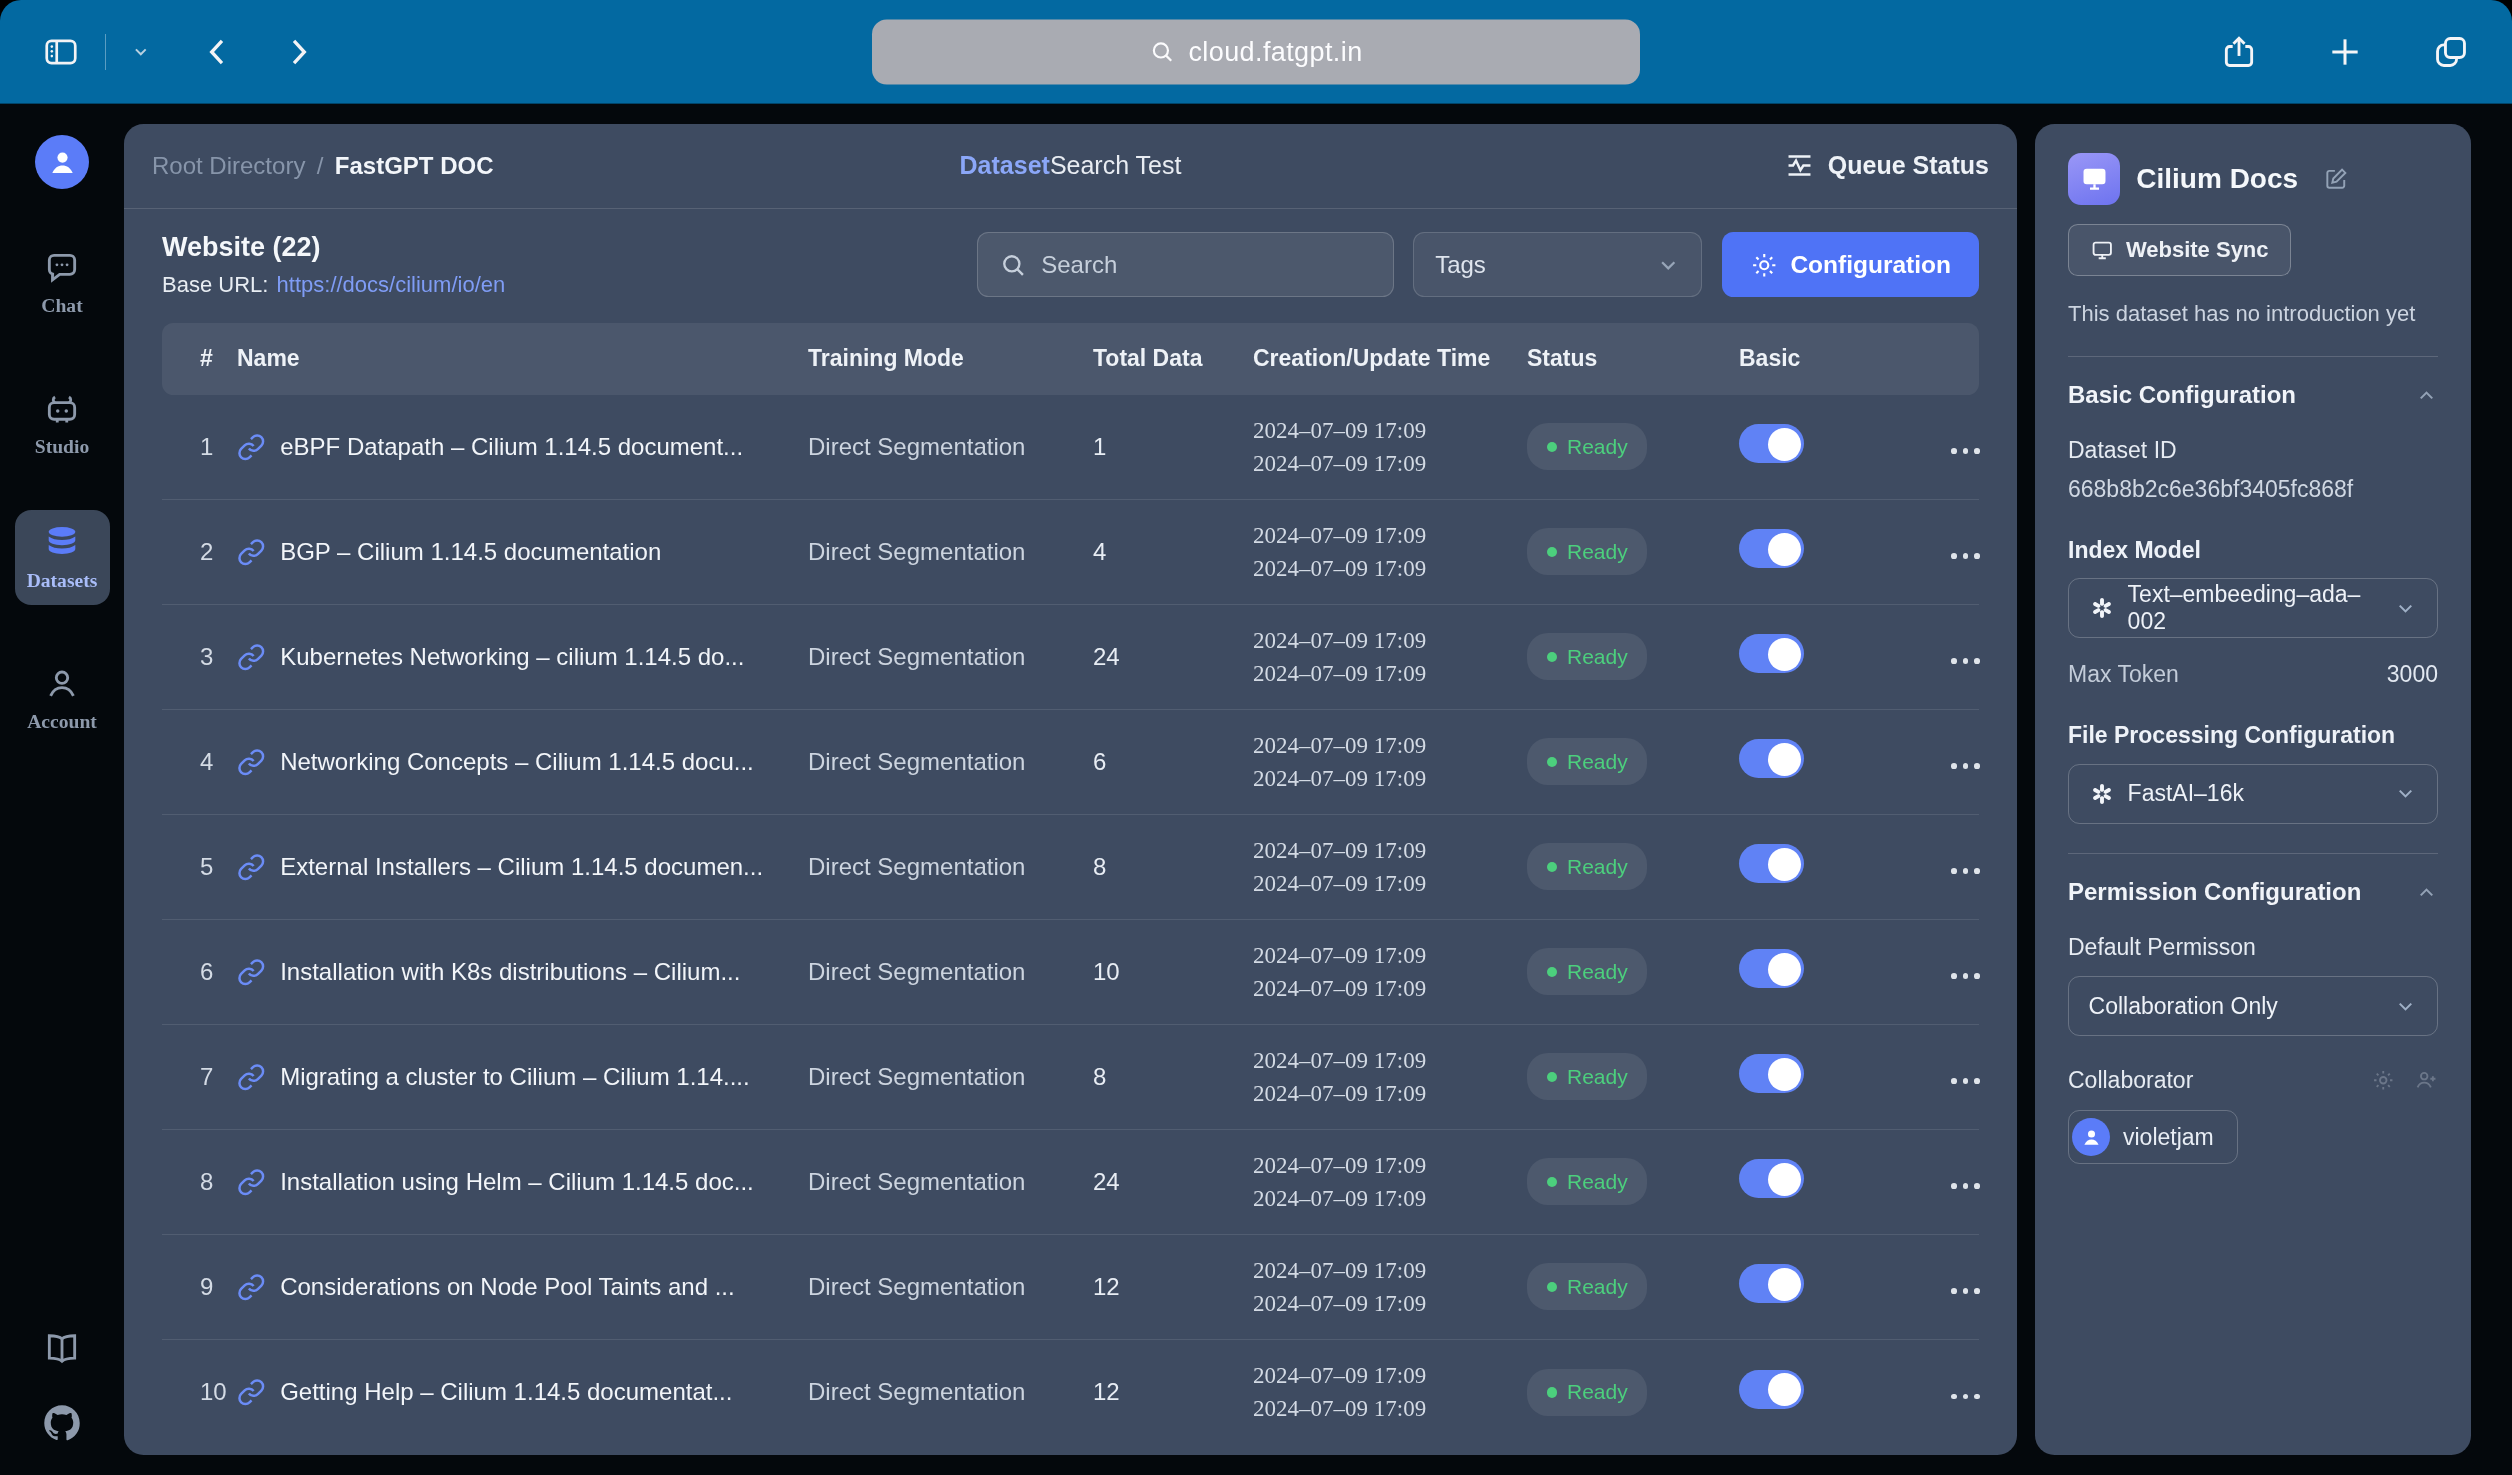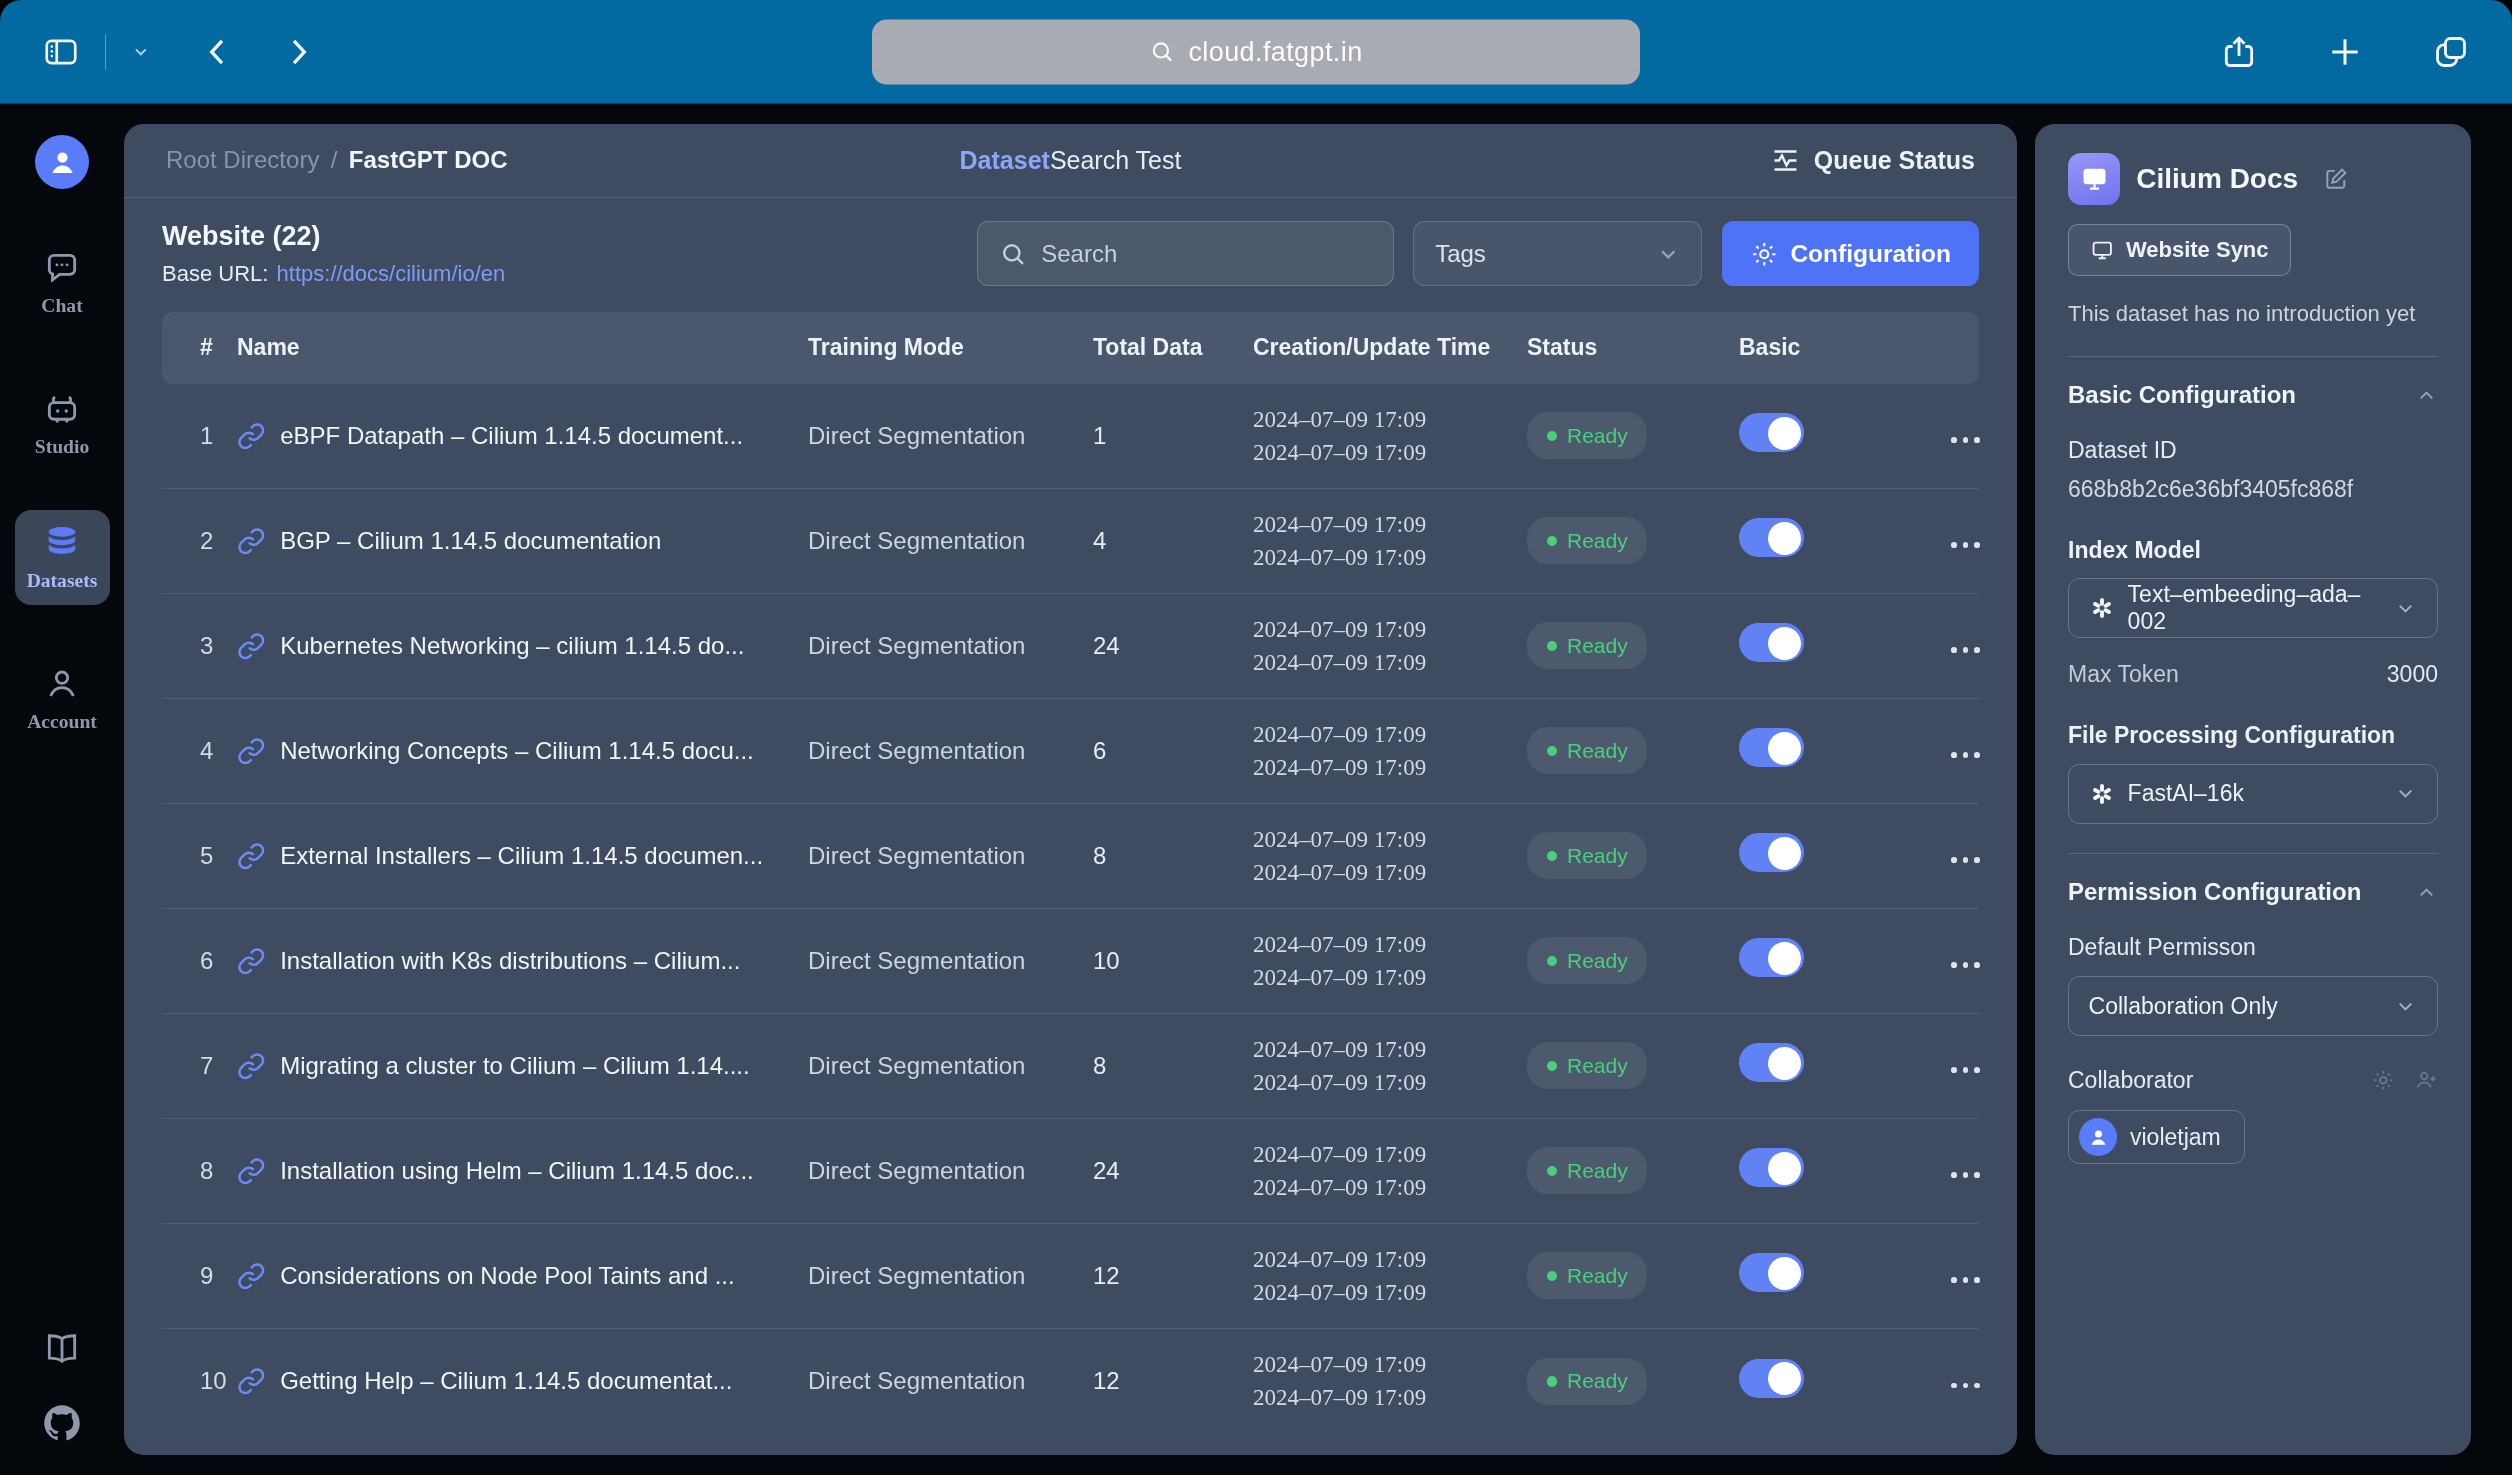--- a/index.html
+++ b/index.html
@@ -38,21 +38,21 @@
   .side-item.active { background:#3b4759; color:#a9bdf9; margin-top:39px; }
   .side-item.active svg { color:#5b7cf8; }
   .side-bottom { margin-top:auto; display:flex; flex-direction:column; align-items:center; gap:36px; color:#8d99ab; }
   .side-bottom svg { width:38px; height:38px; }
 
   
   .content { flex:1; display:flex; gap:18px; padding:19.6px 41px 19.6px 0; min-width:0; }
   .card { background:#3e4b61; border-radius:19.6px; }
   .main-card { flex:1; display:flex; flex-direction:column; overflow:hidden; min-width:0; }
 
-  .card-header { height:74px; display:flex; align-items:center; padding:0 42px;
+  .card-header { height:85px; display:flex; align-items:center; padding:0 28px;
     border-bottom:0.8px solid rgba(255,255,255,.13); }
   .breadcrumb { flex:1; font-size:24px; display:flex; gap:11.4px; align-items:center; white-space:nowrap; }
   .bc-root { color:#8795aa; } .bc-sep { color:#8795aa; } .bc-cur { color:#f3f6fa; font-weight:600; }
   .tabs { display:flex; font-size:25px; }
   .tab { color:#e8ecf2; font-weight:500; cursor:pointer; }
   .tab.active { color:#8ba7f8; font-weight:600; }
   .queue { flex:1; display:flex; justify-content:flex-end; align-items:center; gap:13px;
     color:#eef2f7; font-size:25px; font-weight:600; cursor:pointer; }
   .queue svg { width:31px; height:31px; }
 
@@ -124,21 +124,21 @@
   .select { margin-top:14.7px; height:60px; border:0.8px solid rgba(255,255,255,.22); border-radius:11.4px;
     display:flex; align-items:center; gap:13px; padding:0 19.6px; font-size:23px; color:#eef2f8; cursor:pointer; }
   .select svg.logo { width:26px; height:26px; color:#f2f5f9; flex:none; }
   .select svg.chev { width:23px; height:23px; color:#9fb0c6; margin-left:auto; flex:none; }
   .kv { margin-top:23px; display:flex; justify-content:space-between; font-size:23px; }
   .kv .k { color:#c3ccd9; } .kv .v { color:#e2e8f1; }
   .collab-label-row { margin-top:31px; display:flex; align-items:center; justify-content:space-between; }
   .collab-icons { display:flex; gap:18px; opacity:.28; }
   .collab-icons svg { width:24.5px; height:24.5px; color:#dfe6f0; cursor:pointer; }
   .collab-pill { margin-top:16.3px; display:inline-flex; align-items:center; gap:13px; height:54px;
-    padding:0 23px 0 10px; border:0.8px solid rgba(255,255,255,.22); border-radius:11.4px; }
+    padding:0 23px 0 3px; border:0.8px solid rgba(255,255,255,.22); border-radius:11.4px; }
   .collab-pill .av { width:38px; height:38px; border-radius:50%; background:#5b7cf8;
     display:flex; align-items:center; justify-content:center; }
   .collab-pill .av svg { width:23px; height:23px; color:#fff; }
   .collab-pill .nm { font-size:23px; color:#e9eef5; }
 </style>
 </head>
 <body>
 
 <div class="browser-bar">
   <div class="bb-left">

